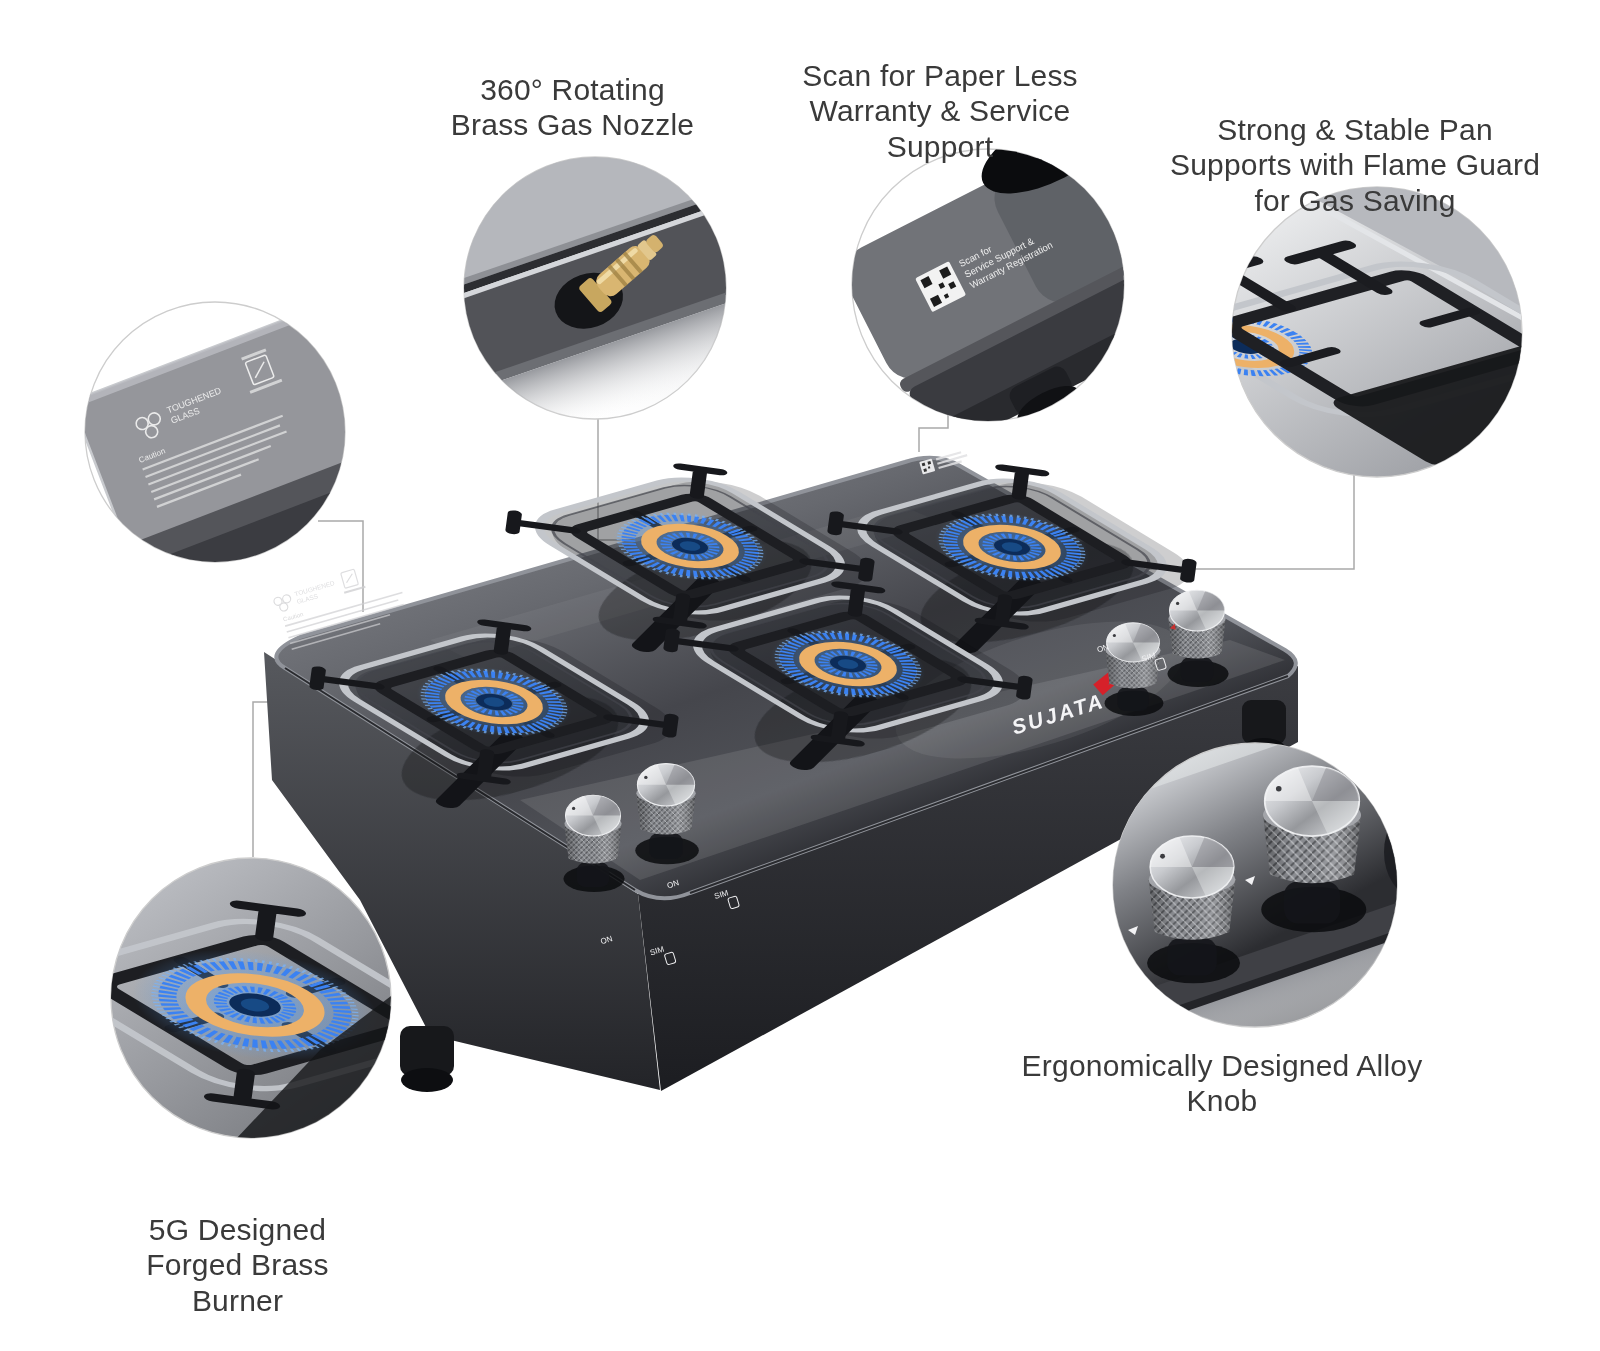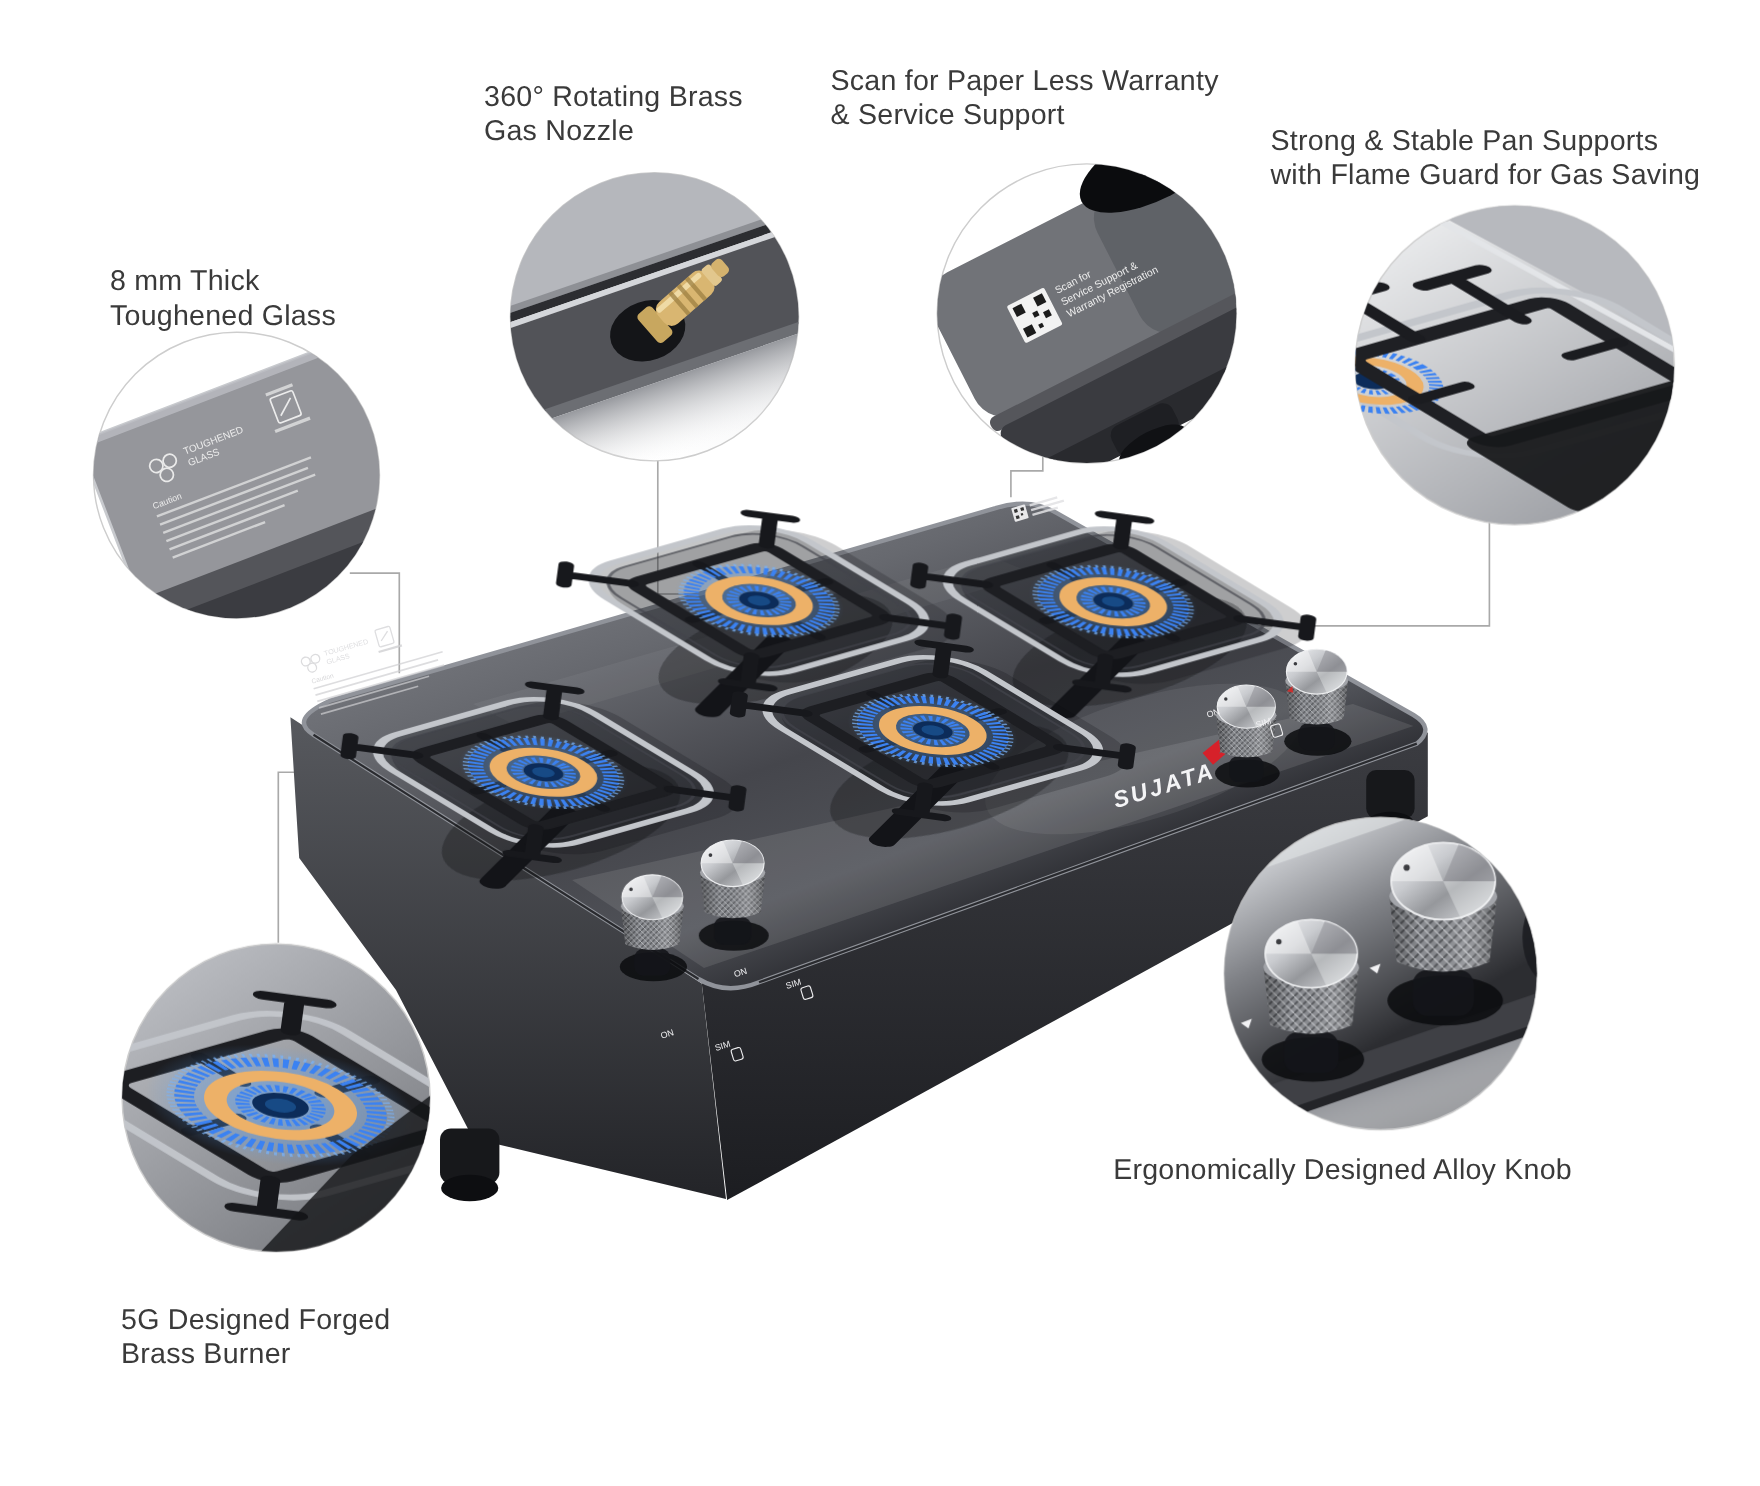--- a/index.html
+++ b/index.html
@@ -1,19 +1,19 @@
 <!DOCTYPE html>
 <html><head>
 <meta charset="utf-8">
 <style>
   html,body{margin:0;padding:0;background:#fff;}
   .canvas{position:relative;width:1600px;height:1351px;background:#ffffff;overflow:hidden;
           font-family:"Liberation Sans",sans-serif;}
   .stage{position:absolute;left:0;top:0;width:1600px;height:1351px;}
-  .callout-label{position:absolute;text-align:left;color:#3a3a3a;font-size:26px;
+  .callout-label{position:absolute;text-align:center;color:#3a3a3a;font-size:30px;
                  line-height:1.18;font-weight:400;letter-spacing:.2px;}
 </style>
 </head>
 <body>
 
 <div class="canvas">
 
 <svg class="stage" width="1600" height="1351" viewBox="0 0 1600 1351" xmlns="http://www.w3.org/2000/svg">
 <defs>
   <linearGradient id="glassGrad" x1="0" y1="0" x2="0.85" y2="1">
@@ -393,20 +393,19 @@
     </g>
     <ellipse cx="1414" cy="852" rx="30" ry="44" fill="#1c1d21" opacity="0.9"></ellipse>
     <use href="#knobUnit" transform="translate(1192,898) scale(1.55)"></use>
     <use href="#knobUnit" transform="translate(1312,836) scale(1.75)"></use>
     <path d="M1128,930 l10,-4 l-3,9 z" fill="#f2f2f4"></path>
     <path d="M1245,880 l10,-4 l-3,9 z" fill="#f2f2f4"></path>
   </g>
 </g>
 </svg>
 
-<div class="callout-label" style="left:100px;top:240px;width:220px;">8 mm Thick Toughened Glass</div>
 <div class="callout-label" style="left:440px;top:72px;width:265px;">360° Rotating Brass Gas Nozzle</div>
 <div class="callout-label" style="left:1155px;top:112px;width:400px;">Strong &amp; Stable Pan Supports with Flame Guard for Gas Saving</div>
 <div class="callout-label" style="left:755px;top:58px;width:370px;">Scan for Paper Less Warranty &amp; Service Support</div>
-<div class="callout-label" style="left:110px;top:1184px;width:255px;">5G Designed Forged Brass Burner</div>
+<div class="callout-label" style="left:110px;top:1212px;width:255px;">5G Designed Forged Brass Burner</div>
 <div class="callout-label" style="left:1000px;top:1048px;width:420px;margin-left:12px;">Ergonomically Designed Alloy Knob</div>
 
 </div>
 
 </body></html>

